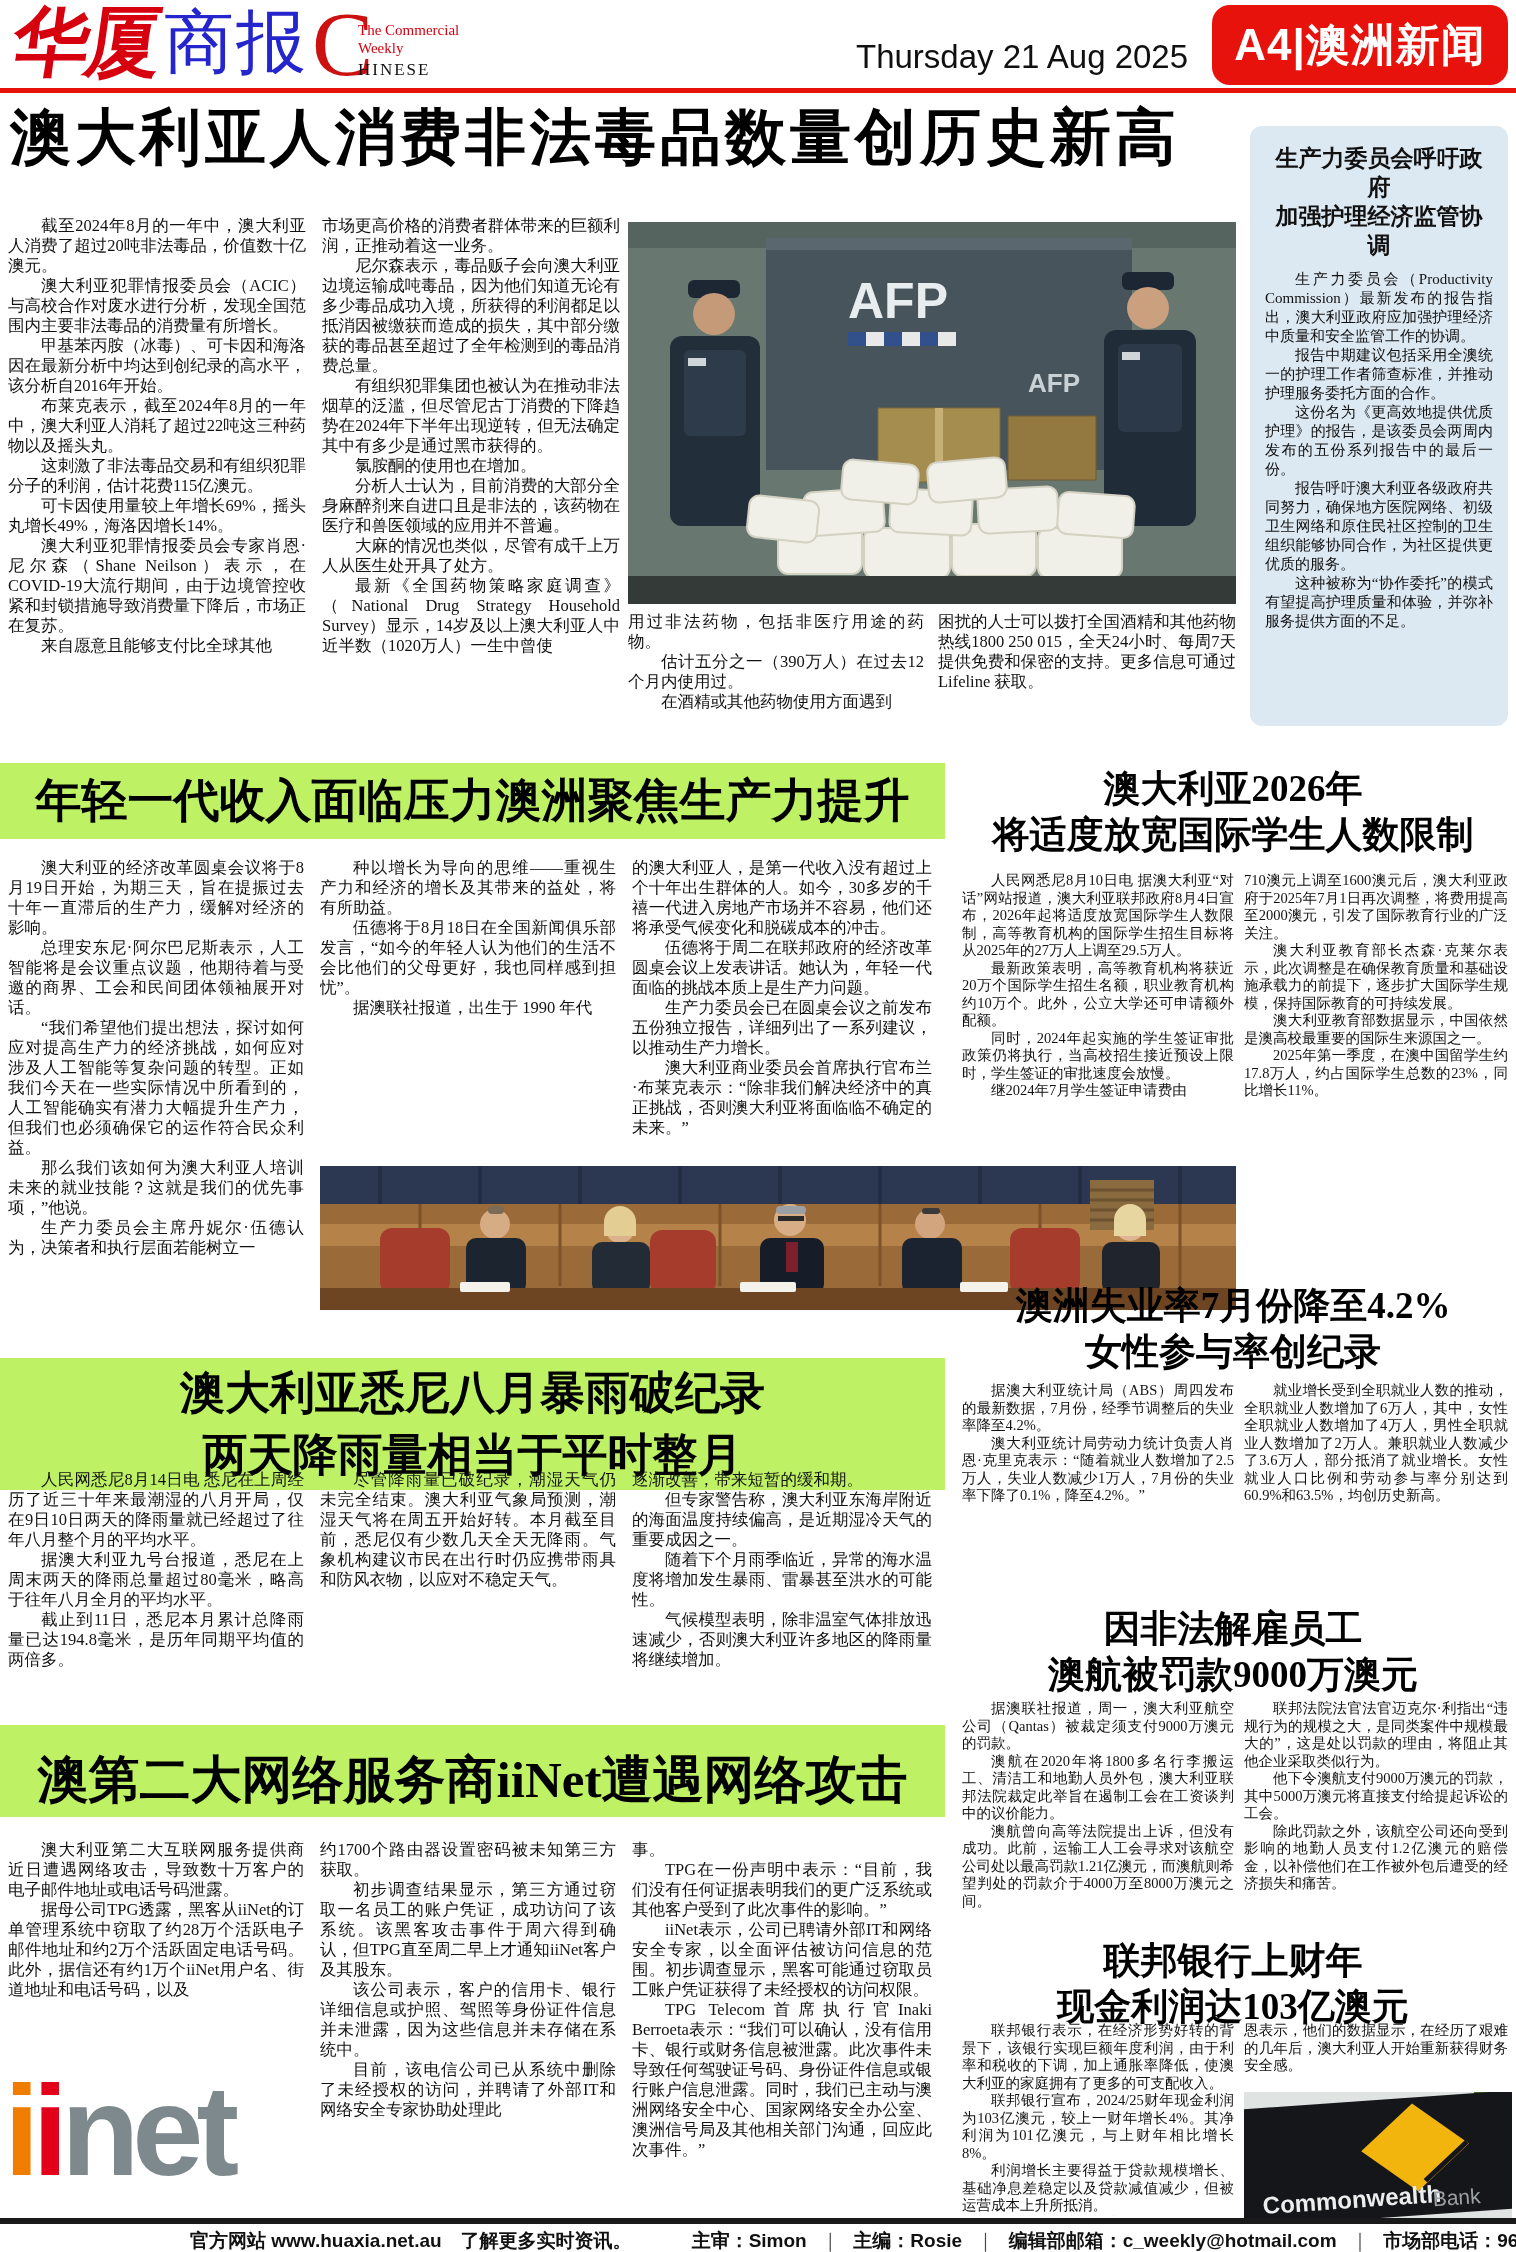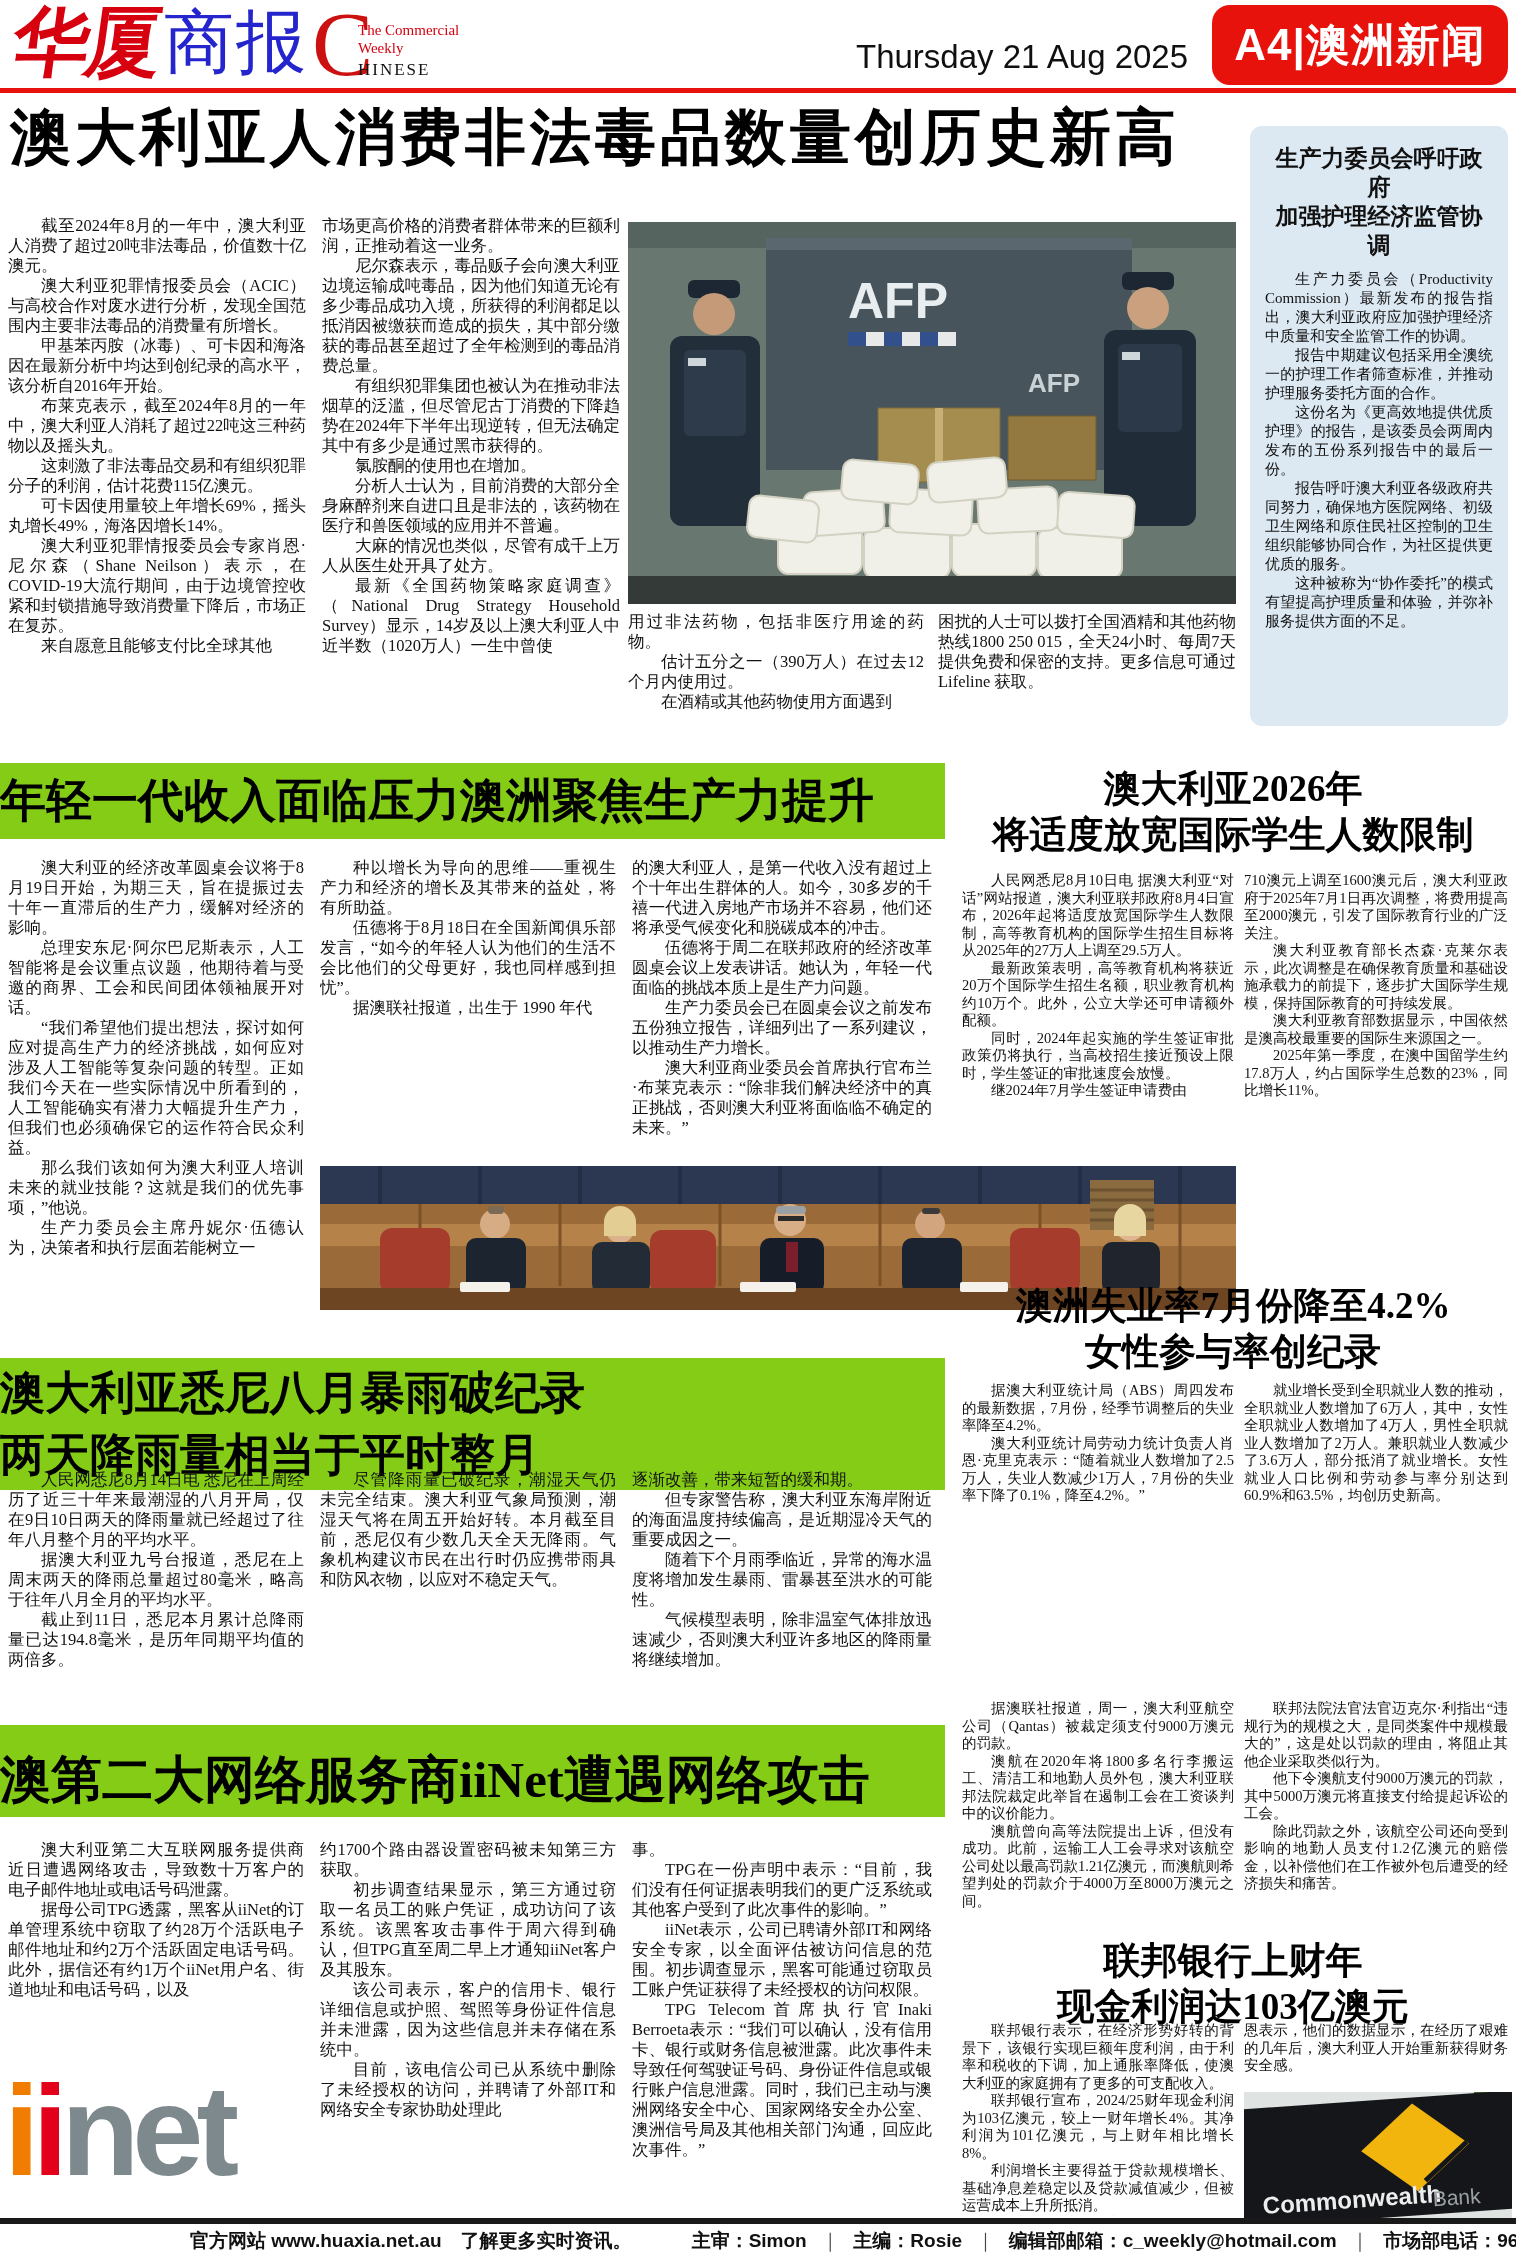--- a/index.html
+++ b/index.html
@@ -24,21 +24,21 @@
   
   .headline1{position:absolute;left:10px;top:96px;width:1232px;font-family:"Liberation Sans","DejaVu Sans",sans-serif;
              font-weight:900;font-size:61px;line-height:82px;letter-spacing:4px;color:#000;white-space:nowrap;}
   .col{position:absolute;font-size:16.5px;line-height:20px;text-align:justify;overflow:hidden;}
   .col p{margin:0;text-indent:2em;}
   [data-cont] p:first-child{text-indent:0;}
   .rcol{position:absolute;font-size:14.5px;line-height:17.5px;text-align:justify;overflow:hidden;}
   .rcol p{margin:0;text-indent:2em;}
   .rtitle{position:absolute;left:955px;width:556px;text-align:center;font-weight:900;color:#000;}
   .rtitle .t1,.rtitle .t2{display:block;}
-  .banner{position:absolute;background:#84cc16;text-align:left;font-weight:900;color:#000;}
+  .banner{position:absolute;background:#bef264;text-align:center;font-weight:900;color:#000;}
   
   .sidebar{position:absolute;left:1250px;top:126px;width:258px;height:600px;background:#dce8f2;
            border-radius:12px;box-sizing:border-box;padding:18px 15px;}
   .sidebar-title{font-weight:900;font-size:23px;line-height:29px;text-align:center;margin-bottom:10px;}
   .sidebar-body{font-size:15px;line-height:19px;text-align:justify;}
   .sidebar-body p{margin:0;text-indent:2em;}
   
   .photo{position:absolute;overflow:hidden;}
   
   .iinet-logo{position:absolute;left:4px;top:2066px;width:312px;height:148px;overflow:hidden;
@@ -298,20 +298,24 @@
   <div class="col" style="left:320px;top:1470px;width:296px;height:226px;">
       <p>尽管降雨量已破纪录，潮湿天气仍未完全结束。澳大利亚气象局预测，潮湿天气将在周五开始好转。本月截至目前，悉尼仅有少数几天全天无降雨。气象机构建议市民在出行时仍应携带雨具和防风衣物，以应对不稳定天气。</p>
     </div>
   <div class="col" style="left:632px;top:1470px;width:300px;height:226px;" data-cont="">
       <p>逐渐改善，带来短暂的缓和期。</p>
       <p>但专家警告称，澳大利亚东海岸附近的海面温度持续偏高，是近期湿冷天气的重要成因之一。</p>
       <p>随着下个月雨季临近，异常的海水温度将增加发生暴雨、雷暴甚至洪水的可能性。</p>
       <p>气候模型表明，除非温室气体排放迅速减少，否则澳大利亚许多地区的降雨量将继续增加。</p>
     </div>
 
+  <div class="rtitle" style="top:1606px;font-size:37px;line-height:46px;">
+    <span class="t1">因非法解雇员工</span>
+    <span class="t2">澳航被罚款9000万澳元</span>
+  </div>
   <div class="rcol" style="left:962px;top:1700px;width:272px;height:222px;">
       <p>据澳联社报道，周一，澳大利亚航空公司（Qantas）被裁定须支付9000万澳元的罚款。</p>
       <p>澳航在2020年将1800多名行李搬运工、清洁工和地勤人员外包，澳大利亚联邦法院裁定此举旨在遏制工会在工资谈判中的议价能力。</p>
       <p>澳航曾向高等法院提出上诉，但没有成功。此前，运输工人工会寻求对该航空公司处以最高罚款1.21亿澳元，而澳航则希望判处的罚款介于4000万至8000万澳元之间。</p>
     </div>
   <div class="rcol" style="left:1244px;top:1700px;width:264px;height:222px;">
       <p>联邦法院法官法官迈克尔·利指出“违规行为的规模之大，是同类案件中规模最大的”，这是处以罚款的理由，将阻止其他企业采取类似行为。</p>
       <p>他下令澳航支付9000万澳元的罚款，其中5000万澳元将直接支付给提起诉讼的工会。</p>
       <p>除此罚款之外，该航空公司还向受到影响的地勤人员支付1.2亿澳元的赔偿金，以补偿他们在工作被外包后遭受的经济损失和痛苦。</p>
     </div>

